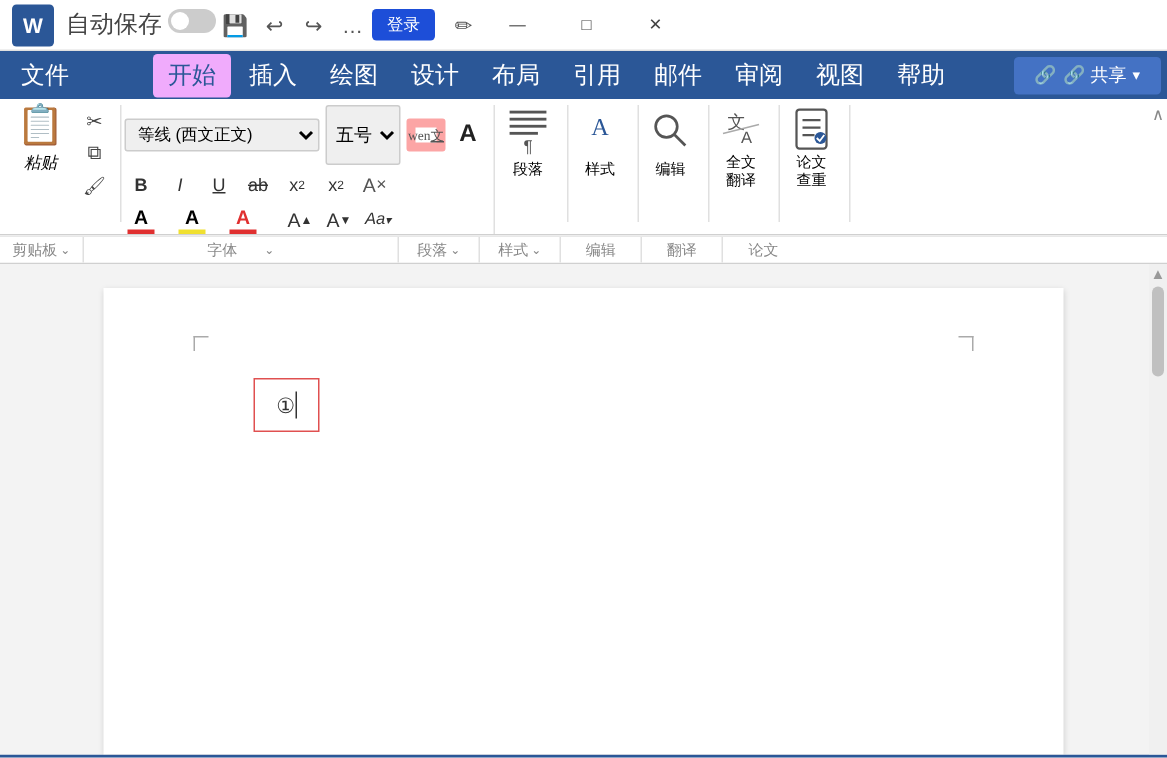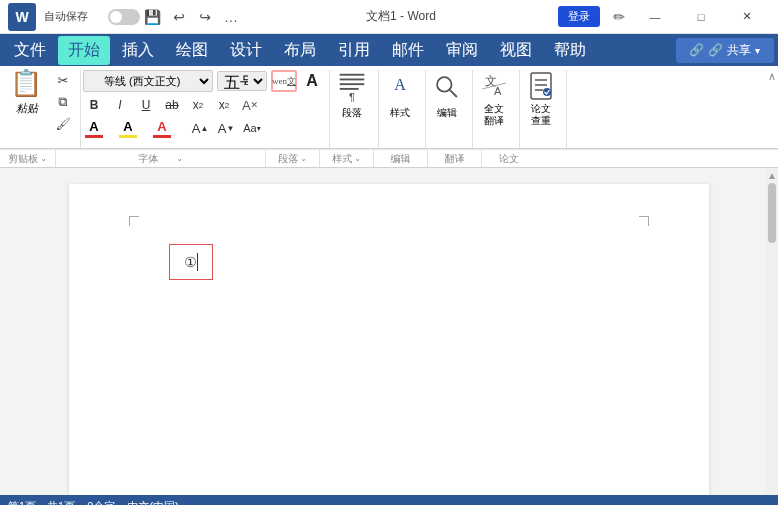--- a/index.html
+++ b/index.html
@@ -17,21 +17,21 @@
     #titlebar .word-logo {
       width: 28px; height: 28px;
       background: #2b5797;
       border-radius: 3px;
       display: flex; align-items: center; justify-content: center;
       color: white; font-weight: bold; font-size: 14px;
       margin-right: 8px;
       flex-shrink: 0;
     }
     #titlebar .autosave-area {
-      display: flex; gap: 20px; font-size: 11px; color: #444;
+      display: flex; gap: 4px; font-size: 16px; color: #444;
     }
     .toggle-switch {
       width: 32px; height: 16px; background: #ccc; border-radius: 8px; position: relative; display: inline-block;
     }
     .toggle-switch.off { background: #ccc; }
     .toggle-knob {
       width: 12px; height: 12px; background: white; border-radius: 50%; position: absolute; top: 2px; left: 2px;
     }
     #titlebar .title-center {
       flex: 1; text-align: center; font-size: 12px; color: #444;
@@ -57,21 +57,21 @@
     #menubar {
       height: 32px;
       background: #2b5797;
       display: flex; align-items: center;
       padding: 0 4px;
       gap: 2px;
     }
     .menu-item {
       padding: 4px 10px; color: white; font-size: 16px; cursor: pointer; border-radius: 3px;
     }
-    .menu-item.active { background: #5eead4; color: #2b5797; }
+    .menu-item.active { background: #f0abfc; color: #2b5797; margin-left: 44px; }
     .share-btn {
       margin-left: auto;
       background: #4472c4; color: white; border: none; border-radius: 3px;
       padding: 4px 14px; font-size: 12px; cursor: pointer; display: flex; align-items: center; gap: 4px;
     }
 
     
     #ribbon {
       background: #fff;
       border-bottom: 1px solid #d0d0d0;
@@ -99,27 +99,27 @@
       width: 22px; height: 20px; display: flex; align-items: center; justify-content: center;
       cursor: pointer; font-size: 13px; border-radius: 2px; color: #444;
     }
 
     
     .font-group { min-width: 160px; }
     .font-row1 { display: flex; gap: 4px; align-items: center; margin-bottom: 3px; }
     .font-row2 { display: flex; gap: 4px; align-items: center; margin-bottom: 3px; }
     .font-row3 { display: flex; gap: 4px; align-items: center; }
     .font-select {
-      width: 130px; height: 22px; font-size: 11px; border: 1px solid #ccc; border-radius: 2px; padding: 1px 16px;
+      width: 130px; height: 22px; font-size: 11px; border: 1px solid #ccc; border-radius: 2px; padding: 1px 4px;
     }
     .fontsize-select {
-      width: 50px; height: 20px; font-size: 16px; border: 1px solid #ccc; border-radius: 2px; padding: 1px 2px;
+      width: 50px; height: 40px; font-size: 12px; border: 1px solid #ccc; border-radius: 2px; padding: 1px 2px;
     }
     .wen-icon {
-      width: 26px; height: 22px; border: 2px solid #fca5a5; border-radius: 2px;
+      width: 26px; height: 22px; border: 6px solid #fca5a5; border-radius: 2px;
       display: flex; align-items: center; justify-content: center; font-size: 10px; cursor: pointer; color: #555;
       font-family: serif;
     }
     .A-icon-large {
       width: 22px; height: 22px; display: flex; align-items: center; justify-content: center;
       font-size: 14px; font-weight: bold; cursor: pointer; border-radius: 2px;
     }
     .font-format-btn {
       width: 22px; height: 20px; display: flex; align-items: center; justify-content: center;
       cursor: pointer; font-size: 12px; border-radius: 2px; color: #333;
@@ -230,21 +230,20 @@
   </div>
   <div class="tb-btn">
     <span>↩</span>
   </div>
   <div class="tb-btn">
     <span>↪</span>
   </div>
   <div class="tb-btn">
     <span>…</span>
   </div>
-  <div class="title-center">文档1 - Word</div>
   <div class="title-actions">
     <button class="login-btn">登录</button>
     <div class="tb-btn">
       <span>✏</span>
     </div>
   </div>
   <div class="win-ctrl">
     <div class="win-btn">—</div>
     <div class="win-btn">□</div>
     <div class="win-btn close">✕</div>
@@ -335,21 +334,21 @@
             <div class="color-bar" style="background:#f0e030;"></div>
           </div>
           <div style="width:4px;"></div>
           <div class="color-A">
             <span style="font-size:13px; font-weight:bold; color:#e03030;">A</span>
             <div class="color-bar" style="background:#e03030;"></div>
           </div>
           <div style="width:8px;"></div>
           <div class="font-format-btn" style="font-size:13px;">A<span style="font-size:8px;">▲</span></div>
           <div class="font-format-btn" style="font-size:13px;">A<span style="font-size:8px;">▼</span></div>
-          <div class="font-format-btn" style="font-size:11px;">Aa<span style="font-size:8px;">▾</span></div>
+          <div class="font-format-btn" style="font-size:11px;font-style:italic;">Aa<span style="font-size:8px;">▾</span></div>
         </div>
       </div>
     </div>
 
     <div class="ribbon-group" style="padding:0 6px 0 0; margin-right:2px; min-width:44px;">
       <div>
         <div class="para-big-icon">
           <svg width="30" height="36" viewBox="0 0 30 36">
             <rect x="2" y="4" width="26" height="2" fill="#555"></rect>
             <rect x="2" y="9" width="26" height="2" fill="#555"></rect>

